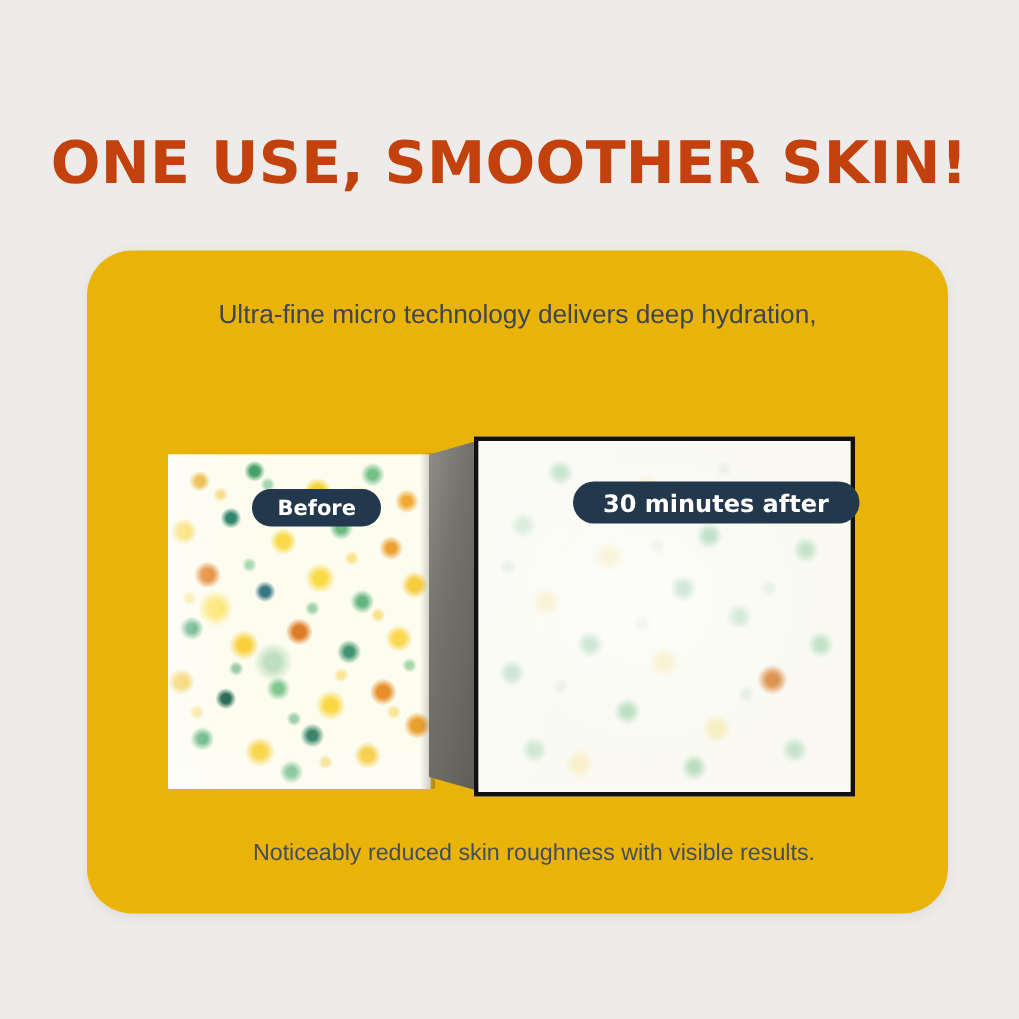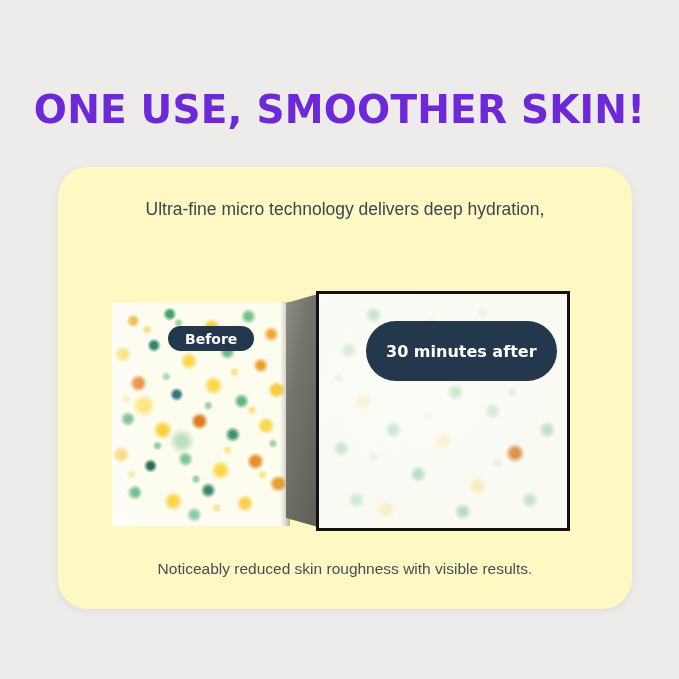--- a/index.html
+++ b/index.html
@@ -26,33 +26,33 @@
   .headline {
     position: absolute;
     left: 0;
     top: 63px;
     width: 679px;
     text-align: center;
     font-family: "DejaVu Sans", sans-serif;
     font-weight: bold;
     font-size: 39px;
     letter-spacing: 0.2px;
-    color: #6d28d9;
+    color: #c2410c;
     line-height: 1.1;
     white-space: nowrap;
   }
 
   
   .card {
     position: absolute;
     left: 58px;
     top: 167px;
     width: 574px;
     height: 442px;
-    background: #fef9c3;
+    background: #eab308;
     border-radius: 30px;
     box-shadow: 0 2px 7px rgba(120,120,120,0.13);
   }
 
   .intro {
     position: absolute;
     left: 0;
     top: 29px;
     width: 574px;
     text-align: center;
@@ -254,38 +254,39 @@
     margin-top: 46px;
   }
   .badge-before {
     left: 110px;
     top: 5px;
     height: 25px;
     padding: 0 17px;
     font-size: 14px;
   }
   .badge-after {
-    left: 308px;
+    left: 324px;
     top: 0px;
     height: 28px;
-    padding: 16px 20px;
+    padding: 0 20px;
     font-size: 16px;
   }
 
   
   .caption {
     position: absolute;
     left: 0;
     top: 393px;
     width: 574px;
     text-align: center;
     font-family: "Liberation Sans", sans-serif;
     font-size: 15.5px;
     color: #454e58;
     white-space: nowrap;
+    padding-left: 11px;
   }
 </style>
 </head>
 <body>
 
 <div class="page">
 
   <h1 class="headline">ONE USE, SMOOTHER SKIN!</h1>
 
   <div class="card">

